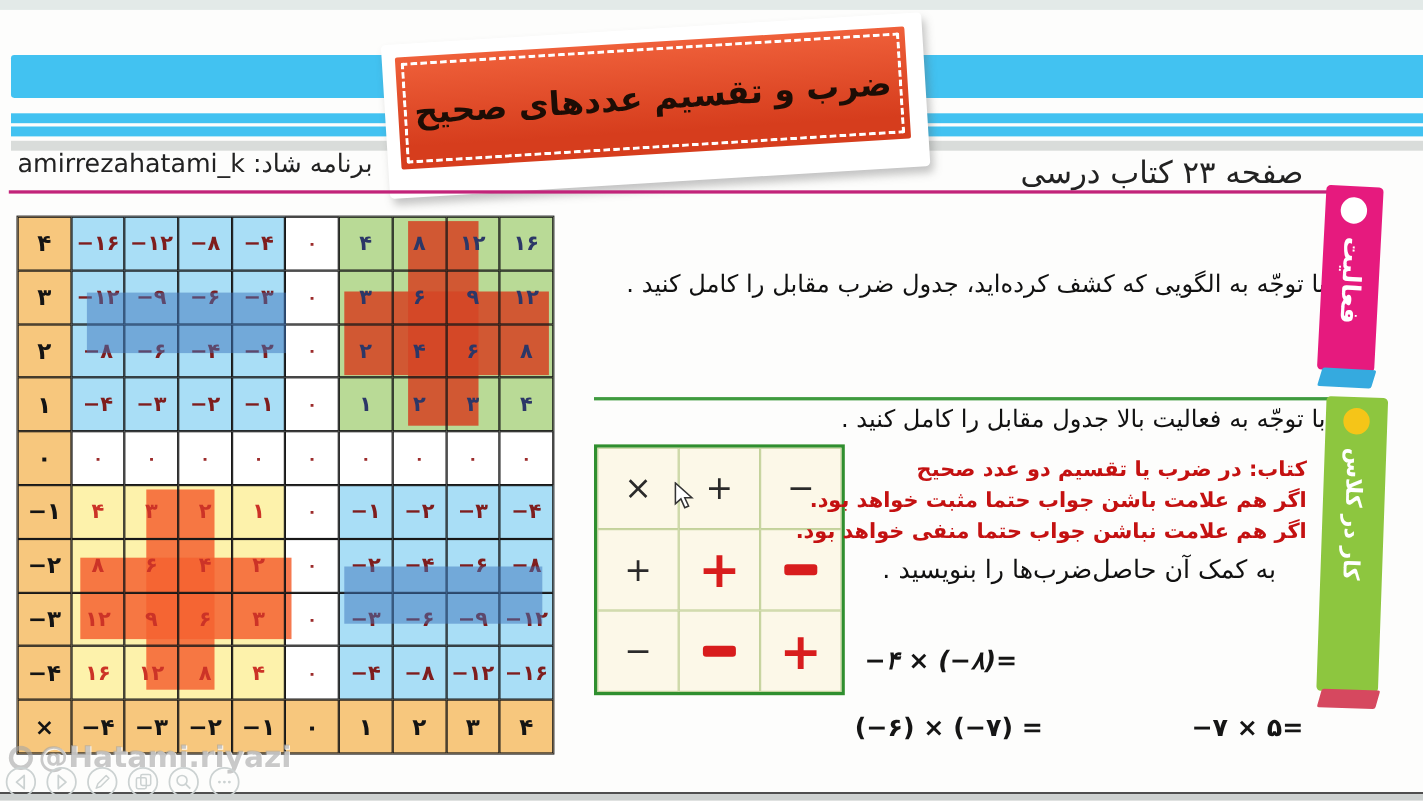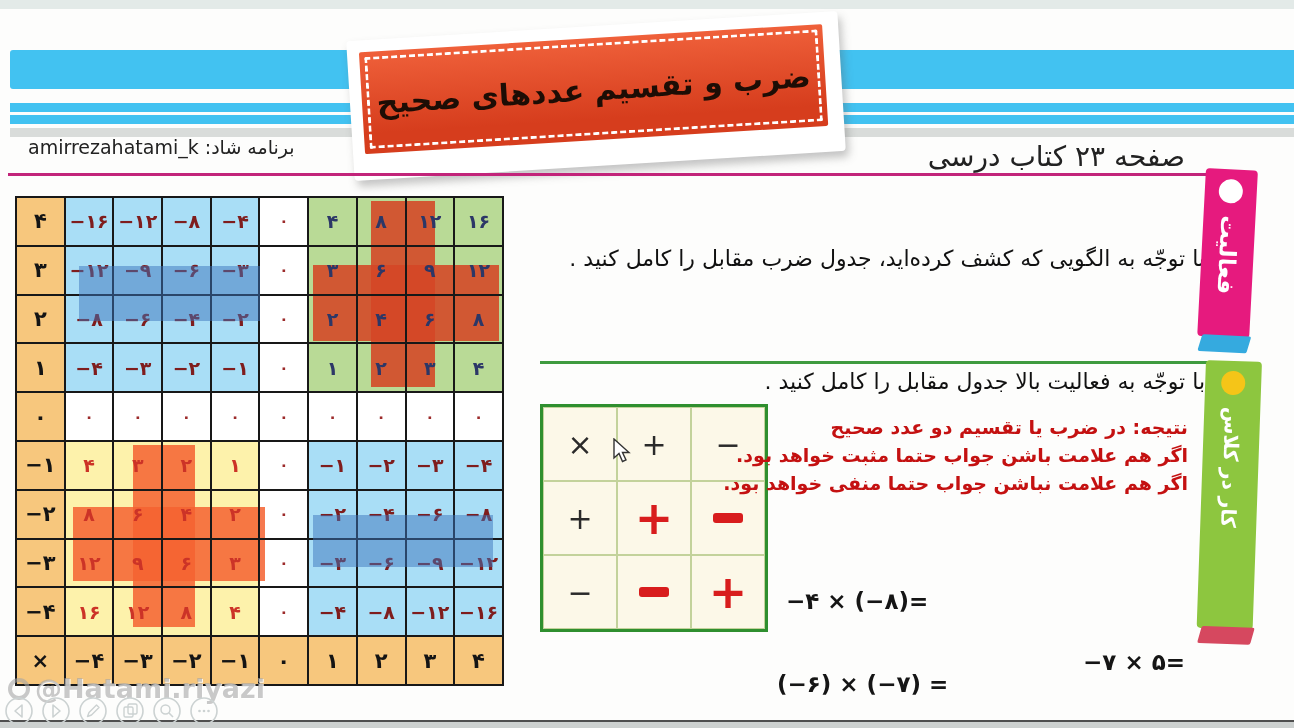--- a/index.html
+++ b/index.html
@@ -17,21 +17,21 @@
                transform:rotate(-3.5deg);}
   .banner-paper{position:absolute;inset:0;background:#fff;border-radius:4px;
                 box-shadow:3px 6px 8px rgba(90,90,90,.35);}
   .banner-red{position:absolute;left:12px;top:12px;right:16px;bottom:26px;
               background:linear-gradient(180deg,#ef603a 0%,#d63d1d 80%);
               border-radius:2px;display:flex;align-items:center;justify-content:center;}
   .banner-dash{position:absolute;inset:5px;border:3px dashed #fff;border-radius:2px;}
   .banner-title{position:relative;direction:rtl;font-size:30px;font-weight:bold;color:#1d0d05;
                 white-space:nowrap;}
   
-  .shad-label{position:absolute;left:28px;top:136px;direction:rtl;font-size:19px;color:#222;}
+  .shad-label{position:absolute;left:16px;top:136px;direction:rtl;font-size:23px;color:#222;}
   .page-ref{position:absolute;right:109px;top:140px;direction:rtl;font-size:28px;color:#222;}
   .magenta-line{position:absolute;left:8px;top:173px;width:1212px;height:3px;background:#c2247a;}
   .green-line{position:absolute;left:540px;top:361px;width:688px;height:3px;background:#3f9b3f;}
   
   .grid-wrap{position:absolute;left:15px;top:196px;width:487px;height:488px;background:#fff;
              border:1.5px solid #181818;}
   .bg{position:absolute;z-index:1;}
   .bg-hcol{left:0;top:0;width:48.7px;height:488px;background:#f7c77d;}
   .bg-hrow{left:0;top:439.2px;width:487px;height:48.8px;background:#f7c77d;}
   .bg-tl{left:48.7px;top:0;width:194.8px;height:195.2px;background:#a9def6;}
@@ -58,23 +58,23 @@
   
   .instr1{position:absolute;right:89px;top:246px;width:700px;direction:rtl;text-align:right;
           font-size:22px;color:#111;white-space:nowrap;}
   .instr2{position:absolute;right:89px;top:369px;width:700px;direction:rtl;text-align:right;
           font-size:22px;color:#111;white-space:nowrap;}
   .note{position:absolute;right:106px;top:413px;direction:rtl;text-align:right;
         font-size:19px;font-weight:bold;color:#c41111;line-height:28px;white-space:nowrap;}
   .prompt{position:absolute;right:134px;top:505px;direction:rtl;font-size:23px;color:#111;
           white-space:nowrap;}
   .eq{position:absolute;direction:ltr;font-size:23px;font-weight:bold;color:#151515;white-space:nowrap;}
-  .eq1l{left:786px;top:588px;}
+  .eq1l{left:786px;top:588px;font-style:italic;}
   .eq1r{right:109px;top:588px;}
-  .eq2l{left:777px;top:671px;}
+  .eq2l{left:777px;top:649px;}
   .eq2r{right:109px;top:649px;margin-left:32px;}
   
   .sign-table{position:absolute;left:540px;top:404px;display:grid;
               grid-template-columns:repeat(3,74px);grid-template-rows:repeat(3,74px);
               border:3px solid #2f8f2f;background:#fcf8e8;}
   .scell{border:1px solid #c3d29b;display:flex;align-items:center;justify-content:center;
          box-sizing:border-box;}
   .blacksym{font-size:30px;color:#2a2a2a;}
   .redplus{font-size:46px;font-weight:bold;color:#d81d1d;line-height:1;}
   .redbar{width:30px;height:10px;background:#d81d1d;border-radius:3px;display:inline-block;}
@@ -268,25 +268,26 @@
         <span class="redbar"></span>
       </div>
       <div class="scell blacksym">−</div>
       <div class="scell">
         <span class="redbar"></span>
       </div>
       <div class="scell redplus">+</div>
     </div>
 
   <div class="note">
-    <div>نتیجه: در ضرب یا تقسیم دو عدد صحیح</div>
+    <div>کتاب: در ضرب یا تقسیم دو عدد صحیح</div>
     <div>اگر هم علامت باشن جواب حتما مثبت خواهد بود.</div>
     <div>اگر هم علامت نباشن جواب حتما منفی خواهد بود.</div>
   </div>
 
+  <div class="prompt">به کمک آن حاصل‌ضرب‌ها را بنویسید .</div>
 
   <div class="eq eq1l">−۴ × (−۸)=</div>
   <div class="eq eq2l">(−۶) × (−۷) =</div>
   <div class="eq eq2r">−۷ × ۵=</div>
 
   <div class="tab tab-activity">
     <div class="dot"></div>
     <div class="vlabel">فعالیت</div>
     <div class="tip"></div>
   </div>

